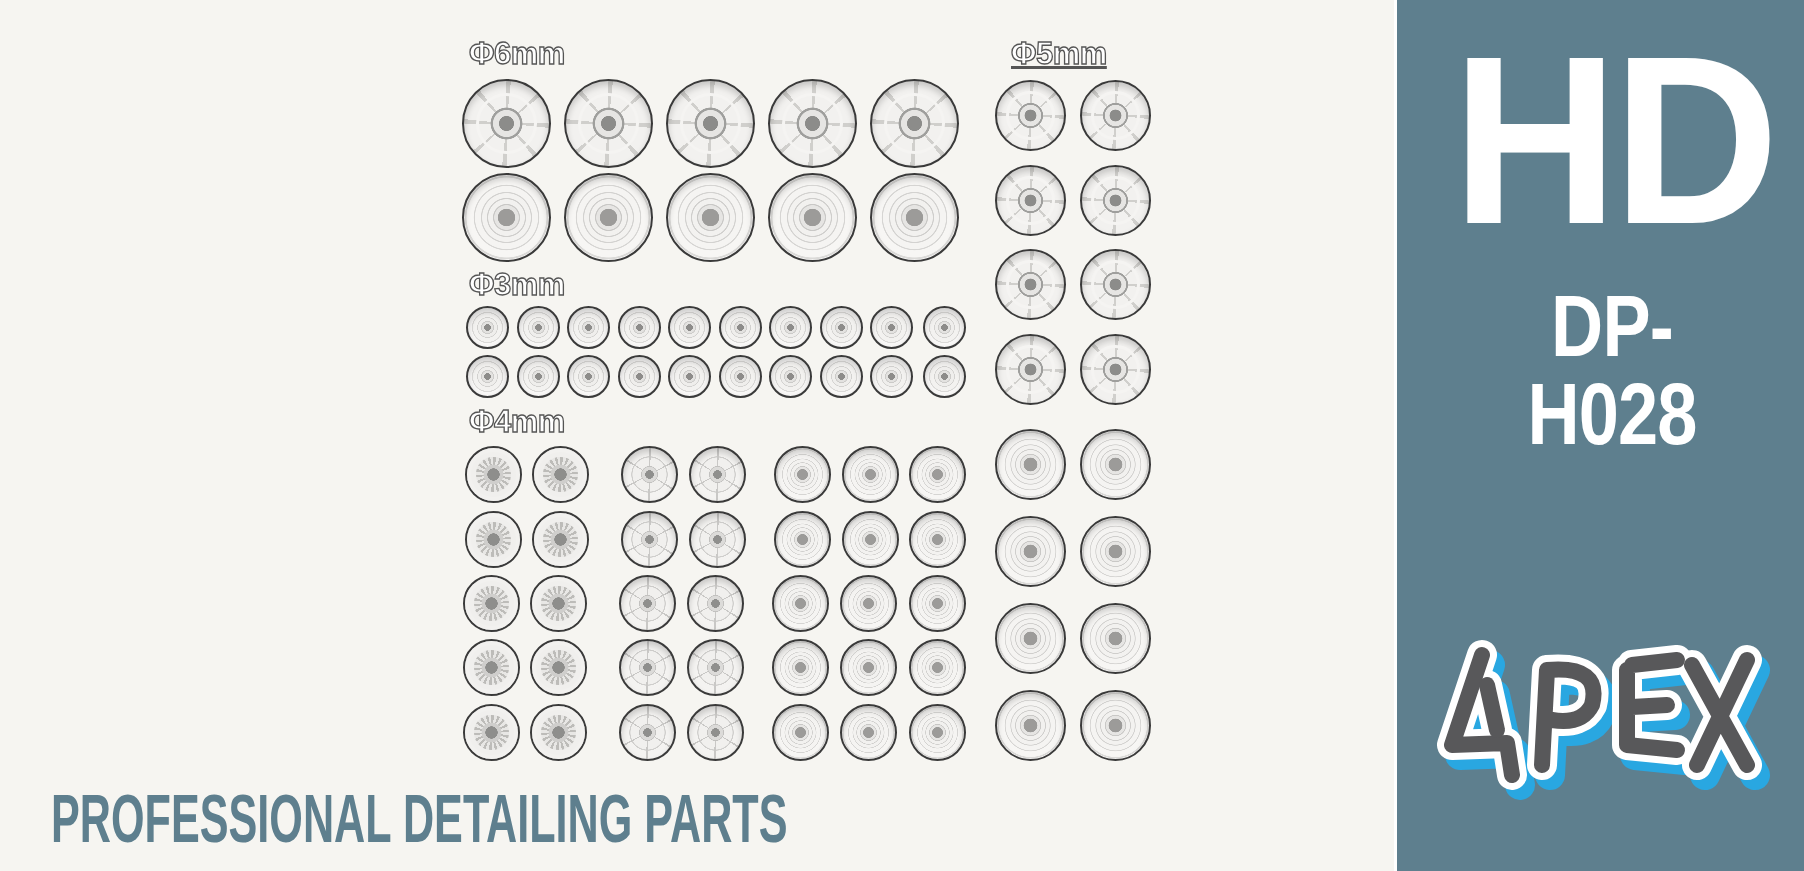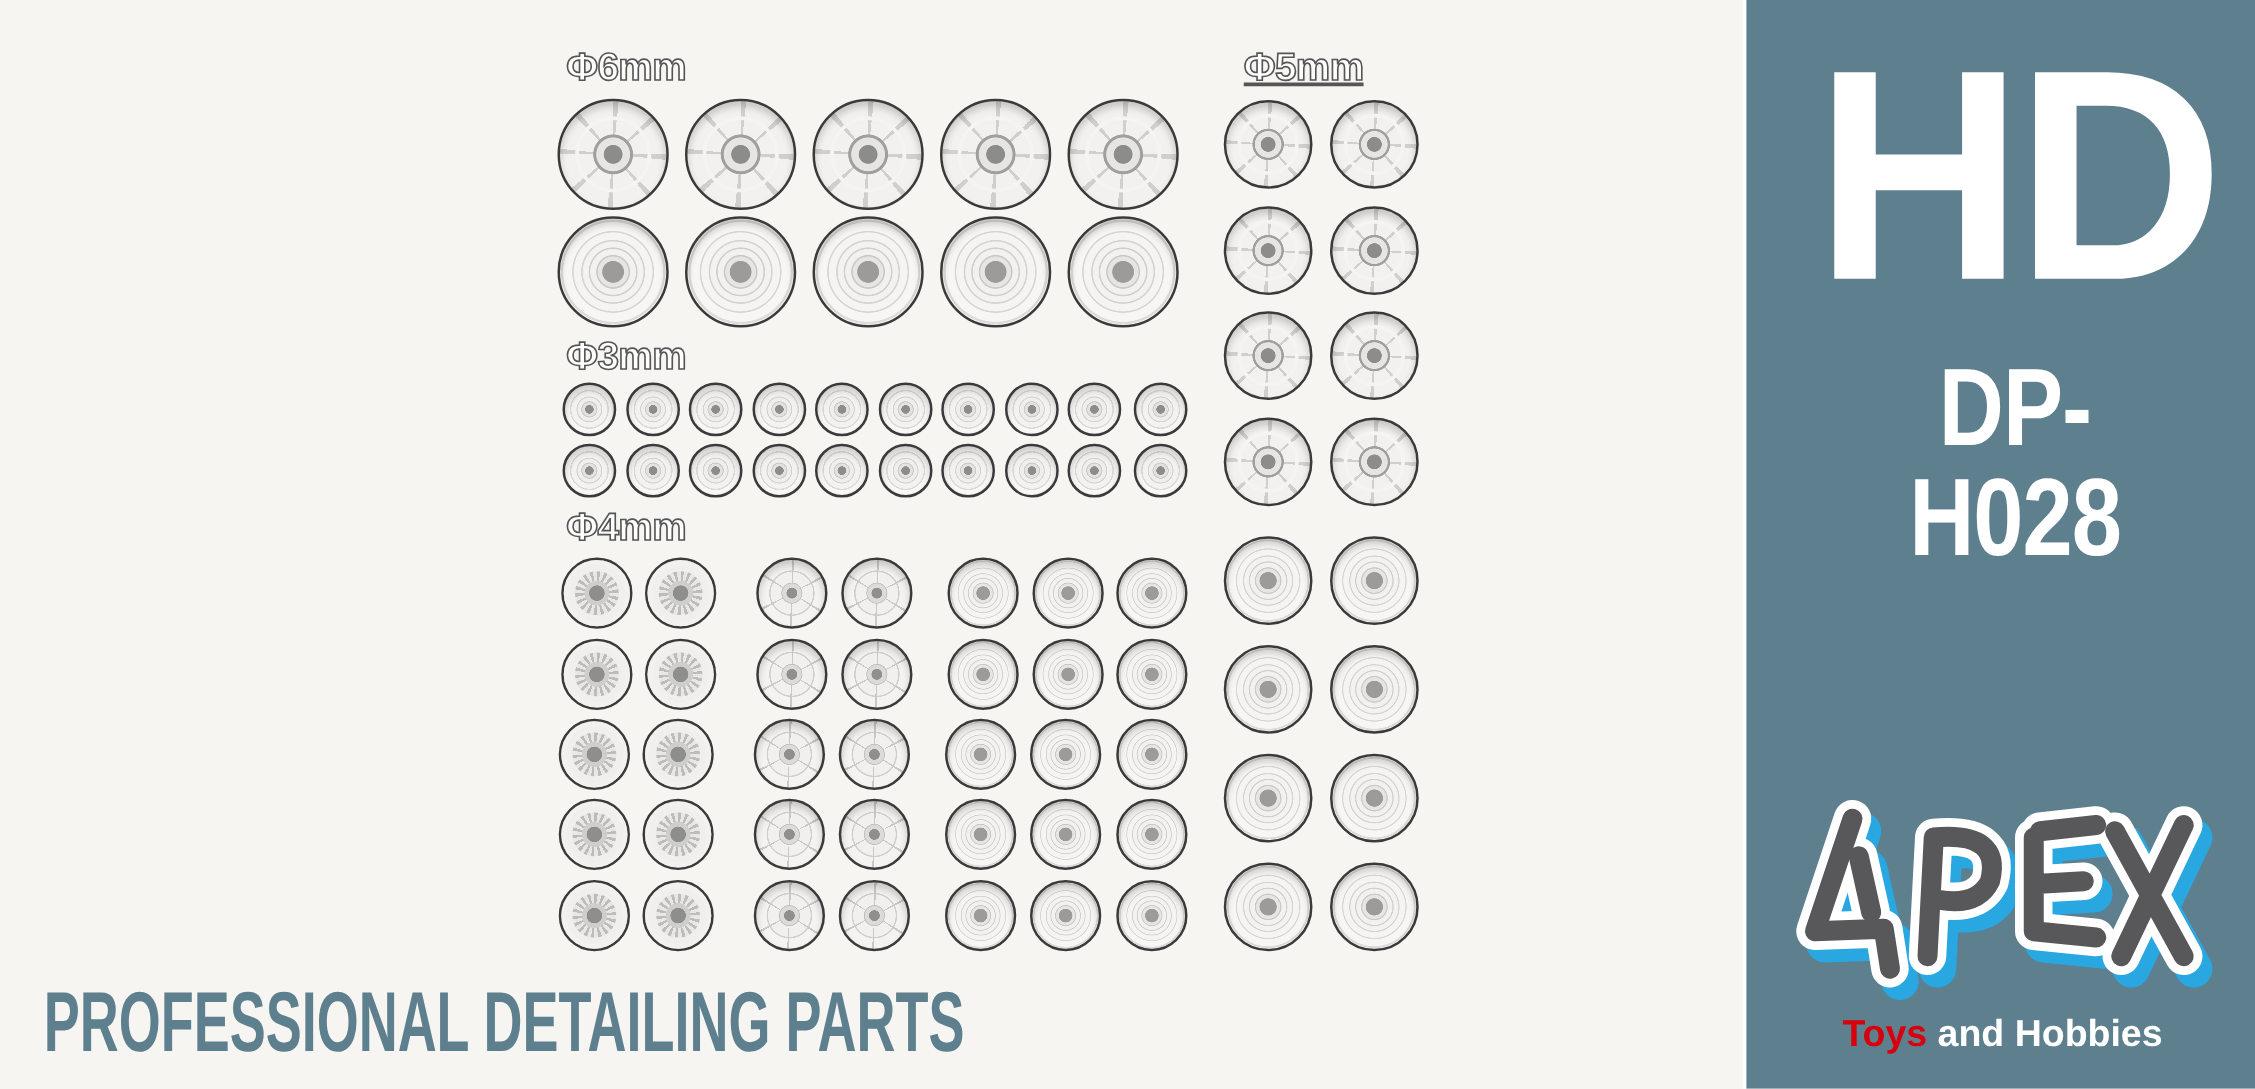--- a/index.html
+++ b/index.html
@@ -1,21 +1,21 @@
 <!DOCTYPE html>
 <html><head>
 <meta charset="utf-8">
 <style>
   html, body { margin:0; padding:0; }
   body {
     width:1804px; height:871px; overflow:hidden; position:relative;
     background:#f6f5f1;
     font-family:"Liberation Sans", sans-serif;
   }
-  .canvas { position:absolute; left:2px; top:0; width:1258px; height:871px; background:#f6f5f1; }
+  .canvas { position:absolute; left:18px; top:0; width:1258px; height:871px; background:#f6f5f1; }
   .side-panel {
     position:absolute; left:1397px; top:0; width:407px; height:871px;
     background:#5e7f8e;
   }
   .side-panel::before{
     content:""; position:absolute; left:-3px; top:0; width:3px; height:871px; background:#ffffff;
   }
   .hd {
     position:absolute; left:55px; top:20px; width:320px; text-align:center;
     color:#ffffff; font-family:"Liberation Sans", sans-serif; font-weight:bold;
@@ -233,16 +233,13 @@
 
     <g fill="none" stroke="#58585a" stroke-width="16" stroke-linejoin="round" stroke-linecap="round">
       <path d="M55 30 L25 120 L80 118 L85 150"></path>
       <path d="M60 60 L70 105"></path>
       <path d="M120 45 L115 140 M120 45 Q175 40 165 80 Q155 100 125 95"></path>
       <path d="M205 40 L250 35 M200 45 L200 120 L250 125 M205 82 L240 80"></path>
       <path d="M265 40 L320 140 M320 35 L270 140"></path>
     </g>
   </svg>
 
-  <div class="tagline">
-    <span class="red">Toys</span><span> and Hobbies</span>
-  </div>
 </div>
 
 </body></html>

